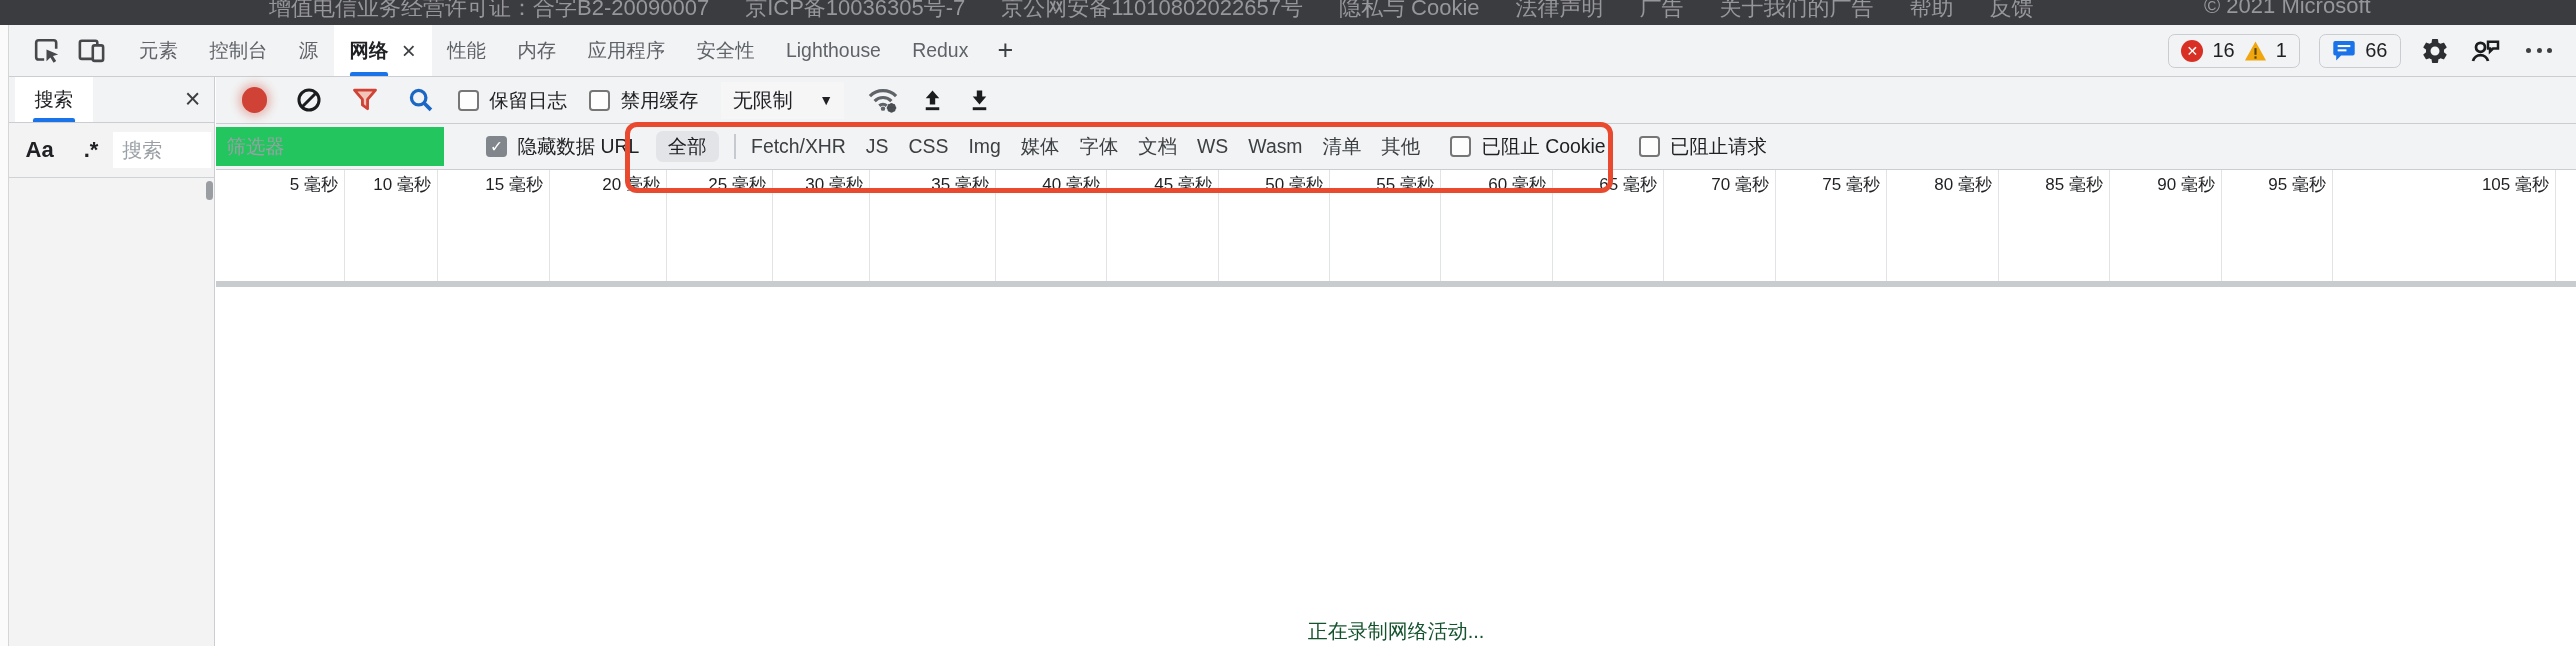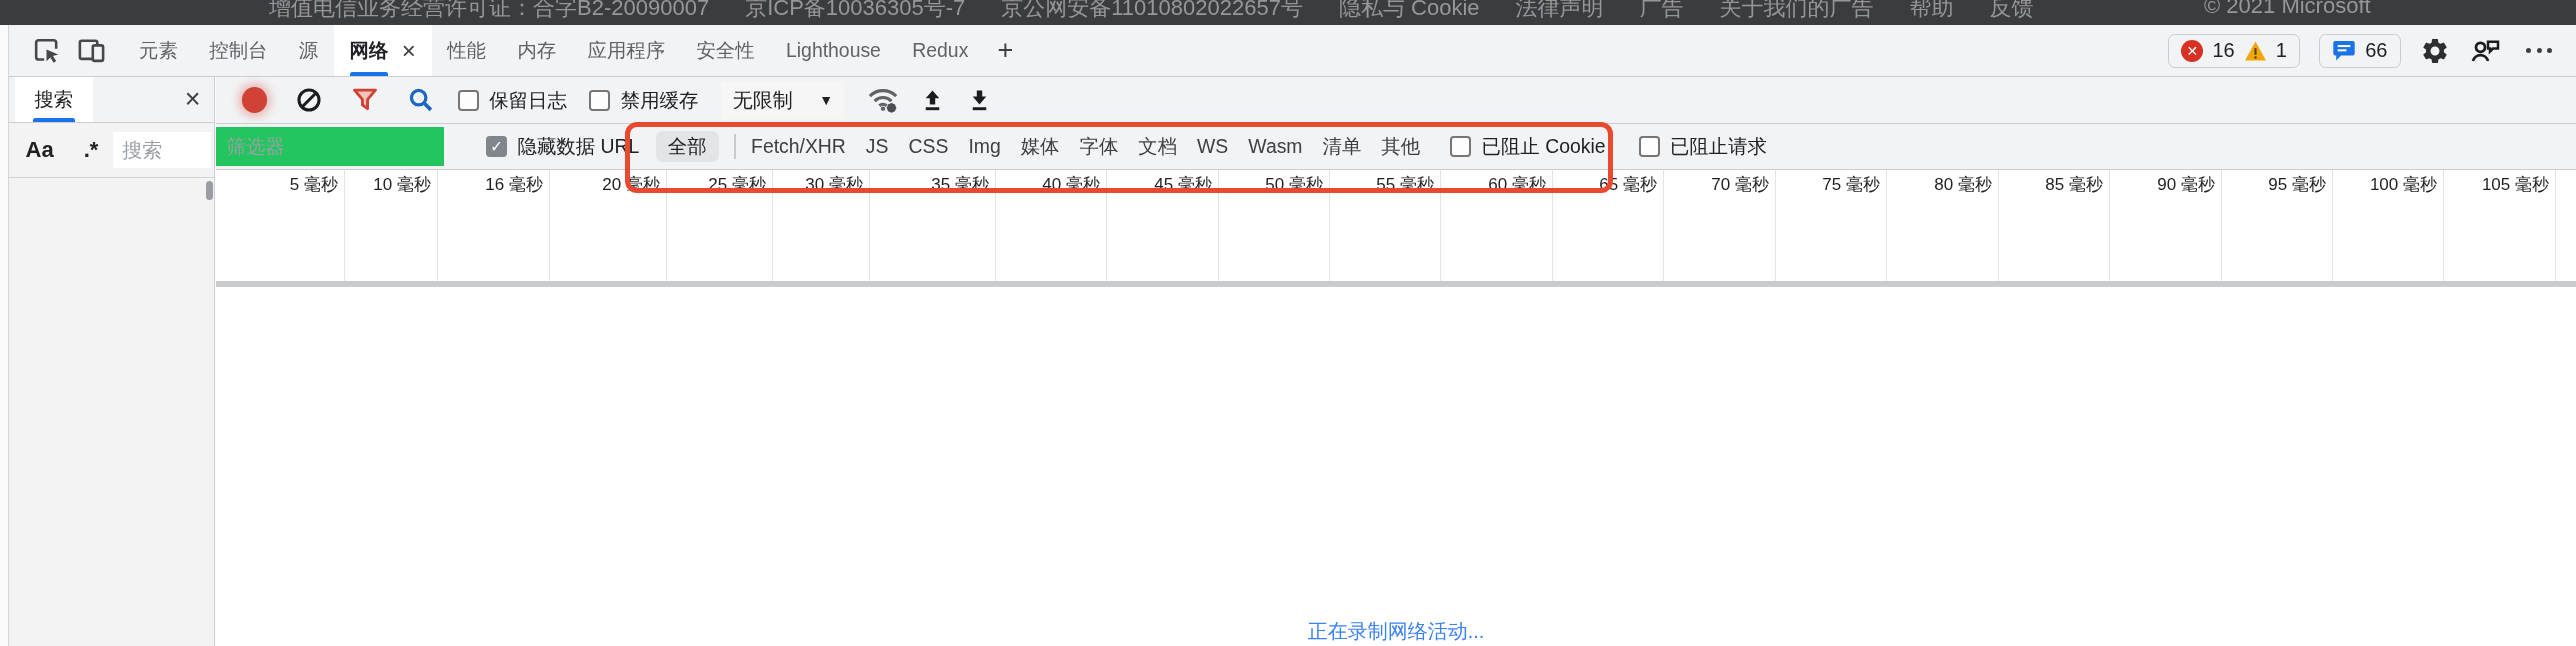--- a/index.html
+++ b/index.html
@@ -96,21 +96,21 @@
   .pill-sep { width:1.5px; height:25.4px; background:#c6c9cd; margin:0 -4.5px; }
   .blocked-cookies { margin-left:30px; }
   .blocked-requests { margin-left:33px; }
 
   .ruler { position:relative; height:111px; flex:none; background:#fff; overflow:hidden; }
   .ruler-seg { position:absolute; top:0; height:100%; border-right:1.5px solid #e2e3e4; }
   .ruler-label { position:absolute; right:6px; top:3px; font-size:17px; color:#1f2023; white-space:nowrap; }
   .splitter { height:6px; flex:none; background:#c9cccf; }
   .net-empty { position:relative; flex:1; background:#fff; }
   .status-msg { position:absolute; bottom:1.5px; left:50%; transform:translateX(-50%);
-                font-size:20px; color:#3b82f6; white-space:nowrap; }
+                font-size:20px; color:#14532d; white-space:nowrap; }
 
   
   .annotation { position:absolute; left:625px; top:122px; width:988px; height:71px;
                 border:5.2px solid #e8492f; border-radius:12px; z-index:60; pointer-events:none; }
 
   svg { display:block; }
 </style>
 </head>
 <body>
 
@@ -340,21 +340,21 @@
     </div>
 
     <div class="ruler">
         <div class="ruler-seg" style="left: 18px; width: 111px;">
           <span class="ruler-label">5 毫秒</span>
         </div>
         <div class="ruler-seg" style="left: 111px; width: 111px;">
           <span class="ruler-label">10 毫秒</span>
         </div>
         <div class="ruler-seg" style="left: 223px; width: 111px;">
-          <span class="ruler-label">16 毫秒</span>
+          <span class="ruler-label">15 毫秒</span>
         </div>
         <div class="ruler-seg" style="left: 340px; width: 111px;">
           <span class="ruler-label">20 毫秒</span>
         </div>
         <div class="ruler-seg" style="left: 446px; width: 111px;">
           <span class="ruler-label">25 毫秒</span>
         </div>
         <div class="ruler-seg" style="left: 543px; width: 111px;">
           <span class="ruler-label">30 毫秒</span>
         </div>
@@ -390,23 +390,20 @@
         </div>
         <div class="ruler-seg" style="left: 1783px; width: 111px;">
           <span class="ruler-label">85 毫秒</span>
         </div>
         <div class="ruler-seg" style="left: 1895px; width: 111px;">
           <span class="ruler-label">90 毫秒</span>
         </div>
         <div class="ruler-seg" style="left: 2006px; width: 111px;">
           <span class="ruler-label">95 毫秒</span>
         </div>
-        <div class="ruler-seg" style="left: 2117px; width: 111px;">
-          <span class="ruler-label">100 毫秒</span>
-        </div>
         <div class="ruler-seg" style="left: 2229px; width: 111px;">
           <span class="ruler-label">105 毫秒</span>
         </div>
       </div>
     <div class="splitter"></div>
 
     <div class="net-empty">
       <span class="status-msg">正在录制网络活动...</span>
     </div>
   </div>

